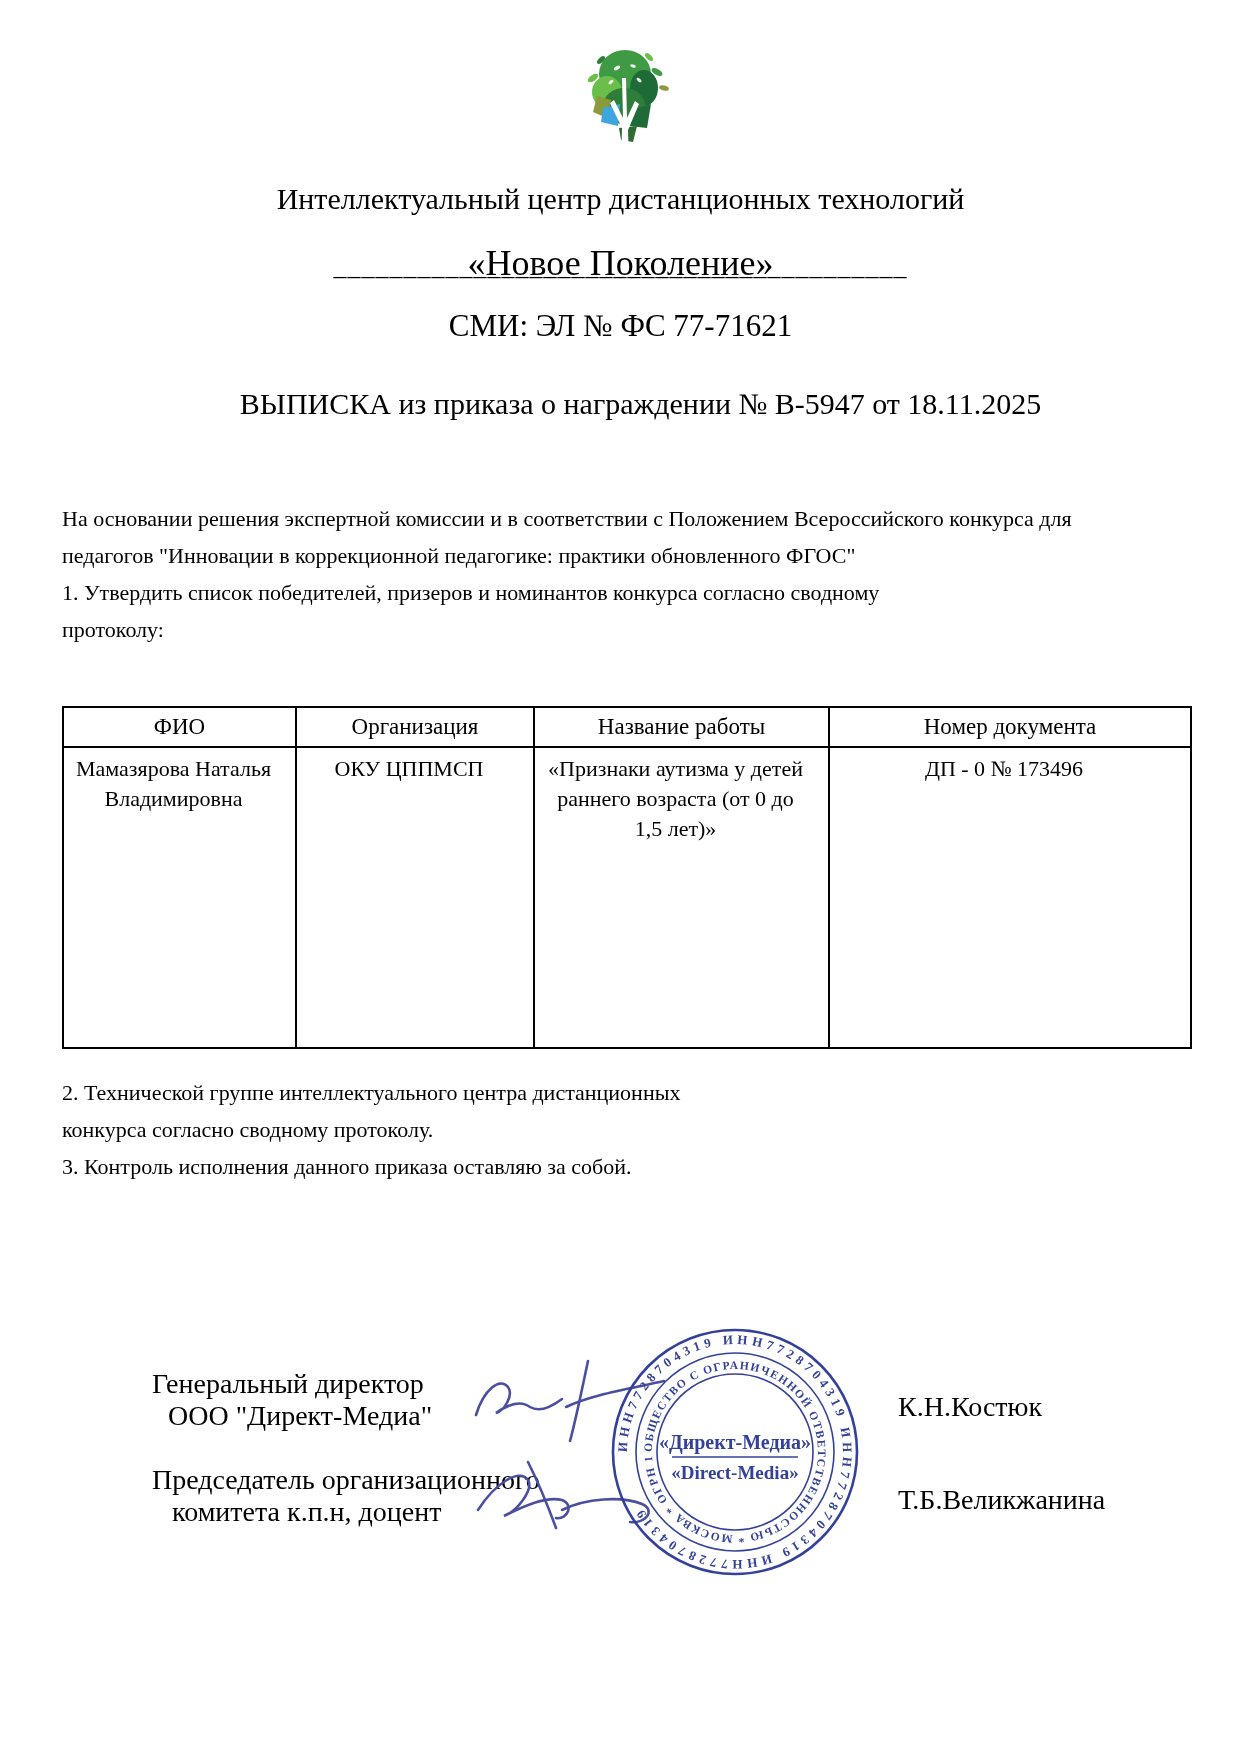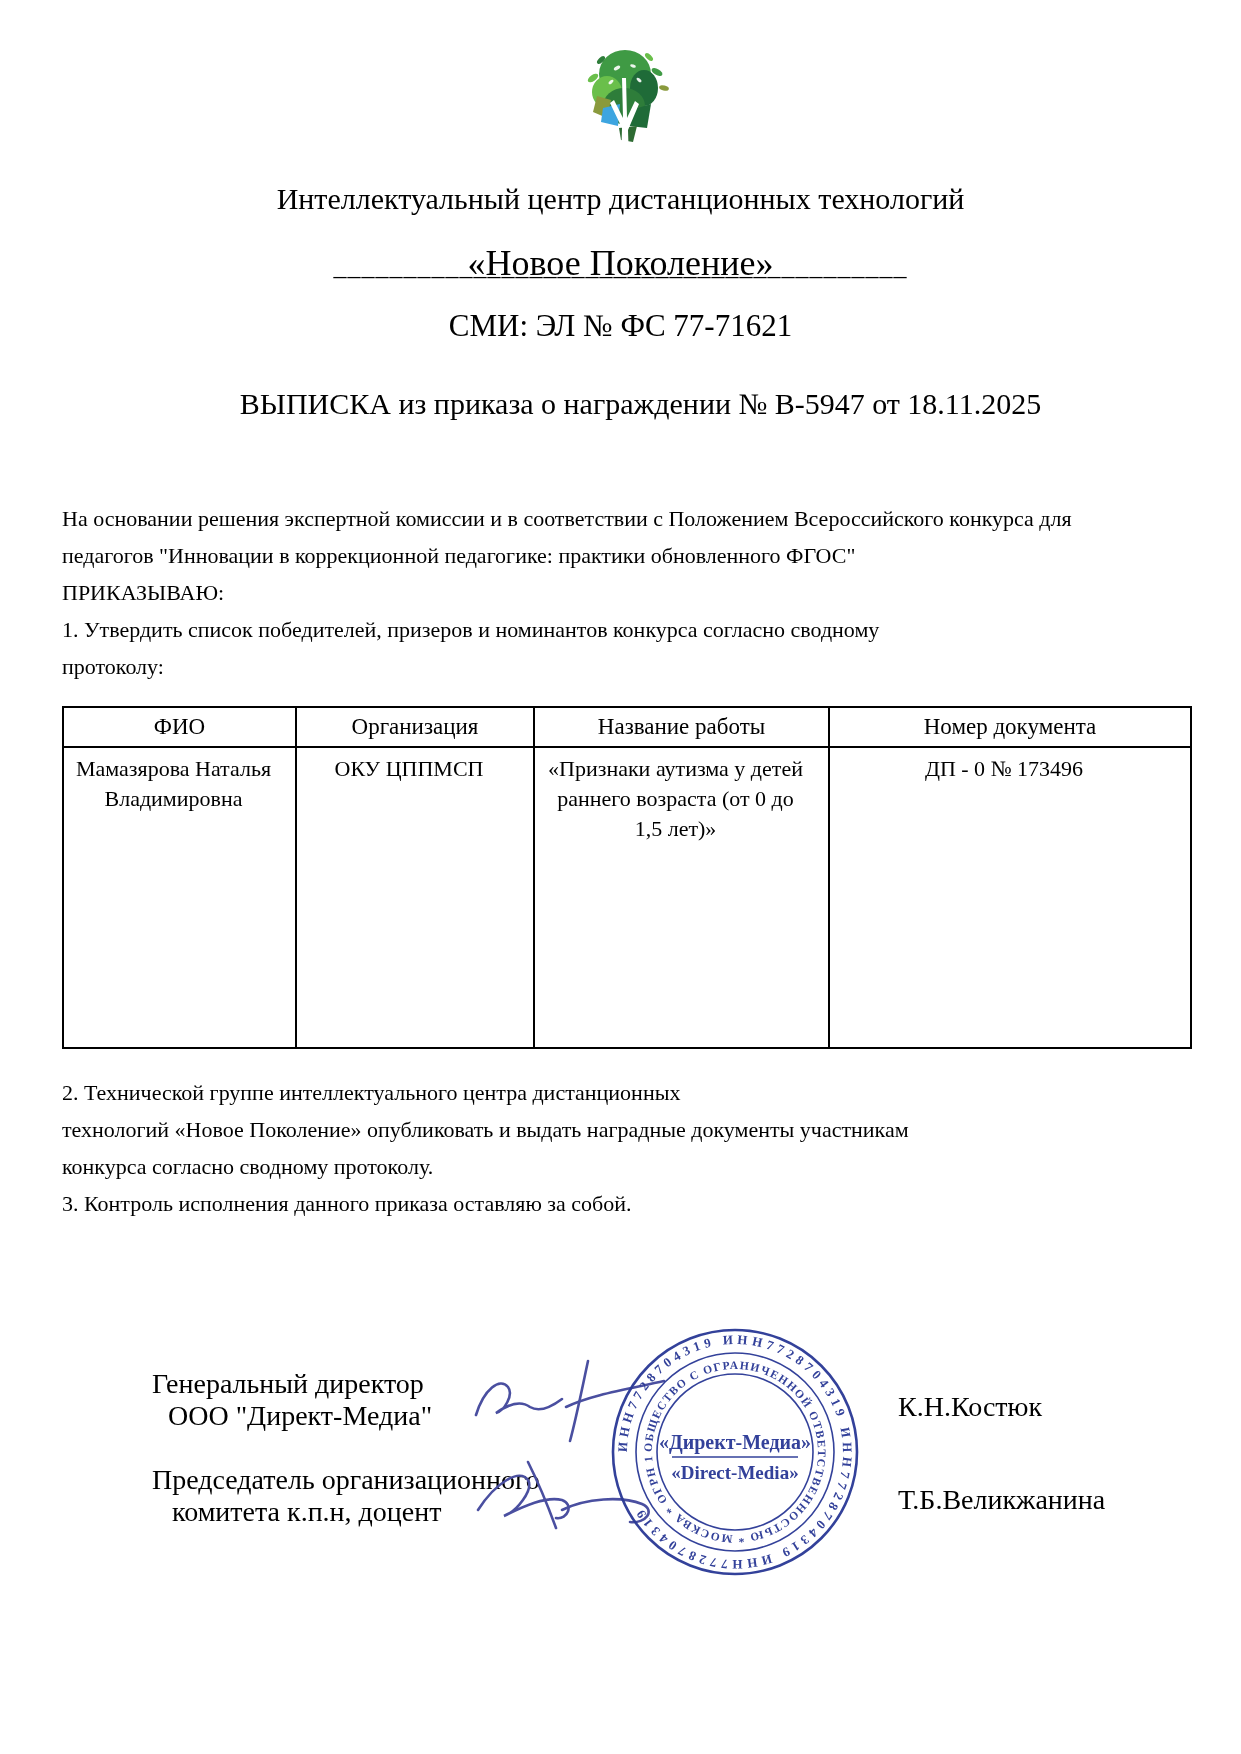--- a/index.html
+++ b/index.html
@@ -70,21 +70,20 @@
 
   <div class="cline" id="org-line1">Интеллектуальный центр дистанционных технологий</div>
   <div class="cline" id="org-line2">«Новое Поколение»</div>
   <div class="cline" id="divider">_________________________________________</div>
   <div class="cline" id="smi">СМИ: ЭЛ № ФС 77-71621</div>
   <div class="cline" id="vypiska">ВЫПИСКА из приказа о награждении № В-5947 от 18.11.2025</div>
 
   <div class="para" id="para1">
     <div class="tline">На основании решения экспертной комиссии и в соответствии с Положением Всероссийского конкурса для</div>
     <div class="tline">педагогов "Инновации в коррекционной педагогике: практики обновленного ФГОС"</div>
-    <div class="tline">ПРИКАЗЫВАЮ:</div>
     <div class="tline">1. Утвердить список победителей, призеров и номинантов конкурса согласно сводному</div>
     <div class="tline">протоколу:</div>
   </div>
 
   <table id="awards-table">
     <colgroup>
       <col style="width:233px">
         <col style="width:238px">
         <col style="width:295px">
         <col style="width:362px">
@@ -102,21 +101,20 @@
         <td>Мамазярова Наталья Владимировна</td>
         <td>ОКУ ЦППМСП</td>
         <td>«Признаки аутизма у детей раннего возраста (от 0 до 1,5 лет)»</td>
         <td>ДП - 0 № 173496</td>
       </tr>
     </tbody>
   </table>
 
   <div class="para" id="para2">
     <div class="tline">2. Технической группе интеллектуального центра дистанционных</div>
-    <div class="tline">технологий «Новое Поколение» опубликовать и выдать наградные документы участникам</div>
     <div class="tline">конкурса согласно сводному протоколу.</div>
     <div class="tline">3. Контроль исполнения данного приказа оставляю за собой.</div>
   </div>
 
   <div class="sigtext" id="dir-role1">Генеральный директор</div>
   <div class="sigtext" id="dir-role2">ООО "Директ-Медиа"</div>
   <div class="sigtext" id="chair-role1">Председатель организационного</div>
   <div class="sigtext" id="chair-role2">комитета к.п.н, доцент</div>
   <div class="sigtext" id="dir-name">К.Н.Костюк</div>
   <div class="sigtext" id="chair-name">Т.Б.Великжанина</div>

